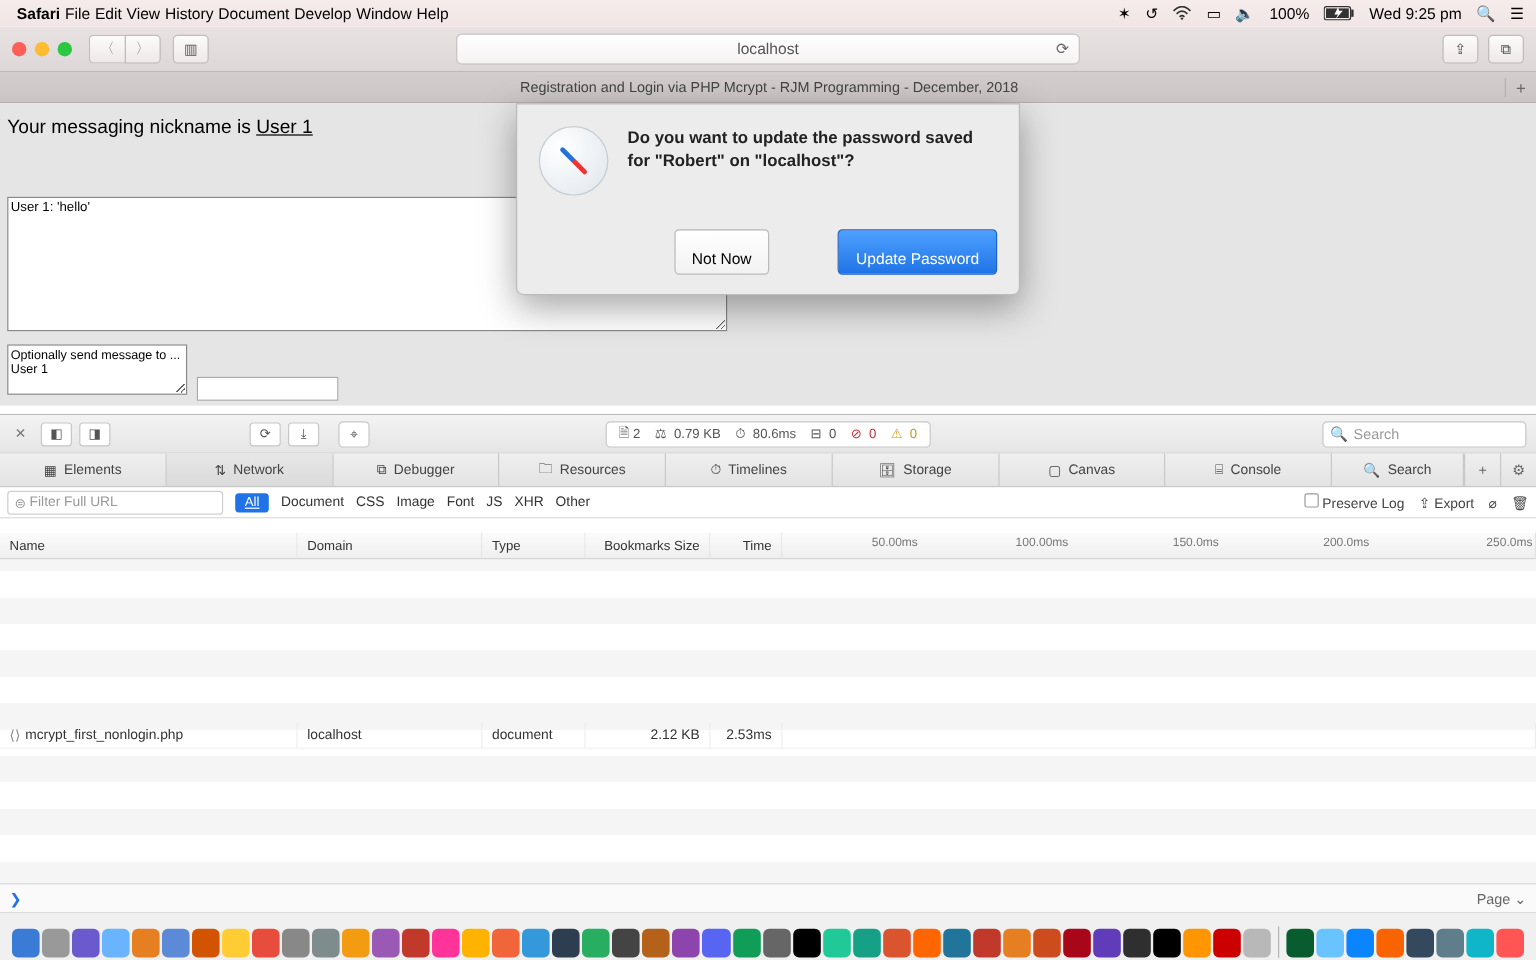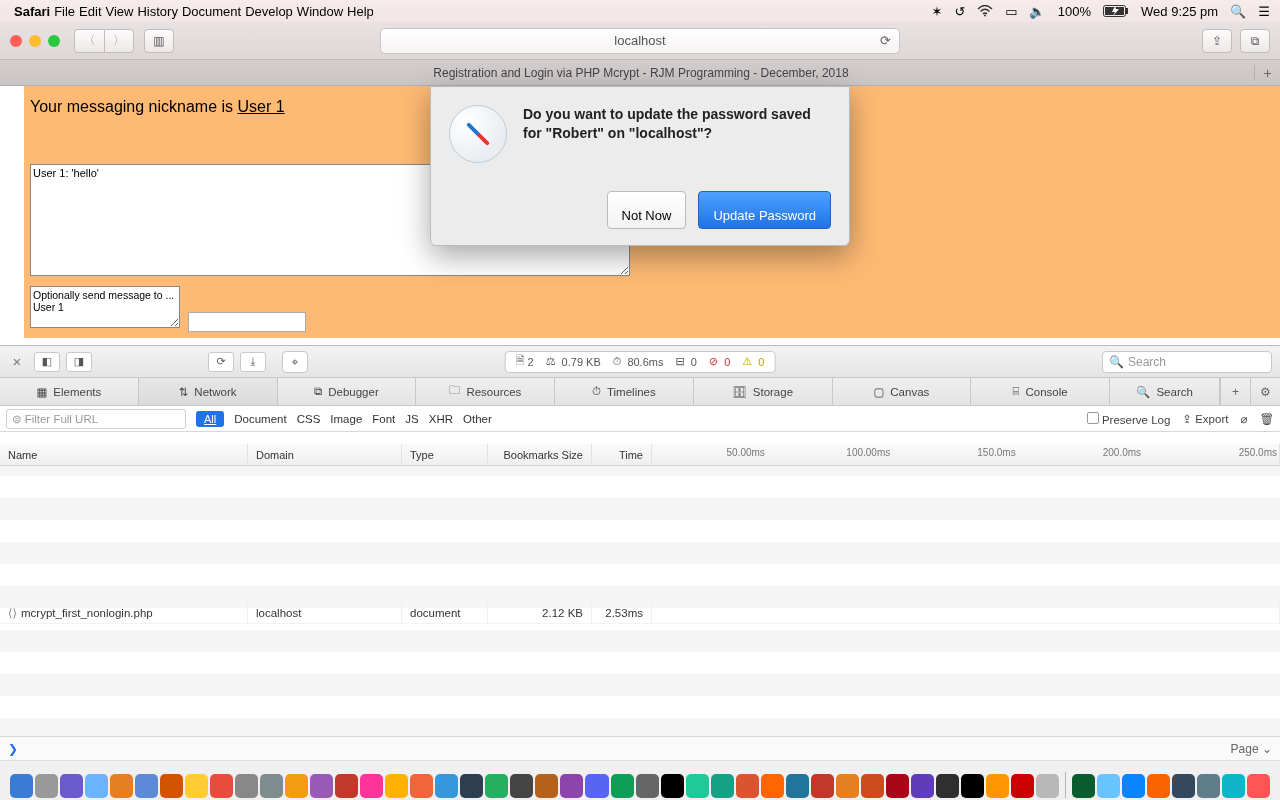--- a/index.html
+++ b/index.html
@@ -27,38 +27,38 @@
 .url-bar { position: absolute; left: 50%; transform: translateX(-50%); width: 520px; height: 26px; border: 1px solid #cbc4c4; background: linear-gradient(#fff,#f6f2f2); border-radius: 5px; display: flex; align-items: center; justify-content: center; font-size: 13px; color: #555; }
 .url-bar .reload { position: absolute; right: 8px; color: #666; font-size: 13px; }
 .right-btns { position: absolute; right: 10px; display: flex; gap: 8px; }
 
 
 .tabbar { height: 26px; background: linear-gradient(#d3cdcd,#cbc5c5); display: flex; align-items: center; font-size: 12px; color: #444; border-bottom: 1px solid #b6afaf; position: relative; padding-left: 28px;}
 .tabbar .tab { flex: 1; text-align: center; }
 .tabbar .plus { width: 26px; text-align: center; border-left: 1px solid #b6afaf; color:#666; font-size: 14px;}
 
 
-.page { padding: 6px; font-family: "Times New Roman", serif; font-size: 16px; color: #000; height: 252px; position: relative; background: #fdba74; margin-left: 24px;}
+.page { padding: 6px; font-family: "Times New Roman", serif; font-size: 16px; color: #000; height: 252px; position: relative; background: #e5e5e5;}
 .page .nick { margin: 6px 0 8px 0; }
 .page .nick .u { text-decoration: underline; }
 .page textarea.msg { width: 600px; height: 112px; font-family: Arial; font-size: 11px; padding: 2px; border: 1px solid #888; resize: both; }
 .page textarea.opt { width: 150px; height: 42px; font-family: Arial; font-size: 10.5px; padding: 2px; border: 1px solid #888; margin-top: 6px; }
 .page input.small { width: 118px; height: 20px; border: 1px solid #aaa; margin-left: 4px; vertical-align: bottom; font-size: 12px;}
 
 
 .dialog { position: absolute; left: 430px; top: 86px; width: 420px; background: #ececec; border: 1px solid #bbb; border-radius: 0 0 6px 6px; box-shadow: 0 10px 30px rgba(0,0,0,.35); padding: 18px 18px 16px 18px; z-index: 50; }
 .dialog .row { display: flex; }
 .dialog .icon { width: 60px; height: 60px; flex-shrink: 0; position: relative; }
 .dialog .ring { width: 58px; height: 58px; border-radius: 50%; background: radial-gradient(circle at 30% 30%, #fff, #dfe6ec); border: 1px solid #c4ccd2; position: relative; display:flex; align-items:center; justify-content:center;}
 .dialog .needle { position: absolute; width: 30px; height: 4px; background: linear-gradient(90deg,#2573d6 50%,#e33 50%); transform: rotate(45deg); border-radius: 2px;}
 .dialog .msg { margin-left: 14px; font-size: 14px; font-weight: bold; color: #222; line-height: 1.35;}
 .dialog .btns { display: flex; justify-content: flex-end; gap: 12px; margin-top: 26px;}
 .dialog button { height: 38px; padding: 16px 14px; border-radius: 4px; font-size: 13px; }
 .dialog .notnow { background: linear-gradient(#fff,#f2f2f2); border: 1px solid #bbb; }
-.dialog .update { background: linear-gradient(#4ea1ff,#1f73e6); border: 1px solid #1f63c6; color: #fff; }
+.dialog .update { background: linear-gradient(#4ea1ff,#1f73e6); border: 1px solid #1f63c6; color: #fff; margin-left: 45px; }
 
 
 .devtools { position: absolute; left:0; right:0; top: 345px; bottom: 40px; background: #fff; border-top: 1px solid #b8b8b8; display: flex; flex-direction: column; font-size: 12px; color: #333;}
 .dt-top { height: 32px; background: linear-gradient(#f3f3f3,#e5e5e5); border-bottom: 1px solid #c8c8c8; display: flex; align-items: center; padding: 0 8px; gap: 8px; }
 .dt-top .grp { display:flex; gap:6px; align-items:center; }
 .dt-top .btn { width: 26px; height: 20px; border: 1px solid #c8c8c8; border-radius: 3px; background: #fff; display:flex; align-items:center; justify-content:center; font-size:11px; color:#555;}
 .dt-top .x { border:none; background:none; font-size:15px; color:#777; width:18px;}
 .dt-top .stats { position:absolute; left:50%; transform:translateX(-50%); display:flex; align-items:center; gap:12px; font-size:11px; color:#555; border:1px solid #c8c8c8; background:#fff; height:22px; padding:0 10px; border-radius:4px;}
 .dt-top .stats span{display:flex;align-items:center;gap:3px;}
 .dt-top .search { margin-left:auto; width: 170px; height: 22px; border: 1px solid #c8c8c8; border-radius: 4px; background:#fff; display:flex; align-items:center; padding: 0 6px; color:#999; gap:4px;}

